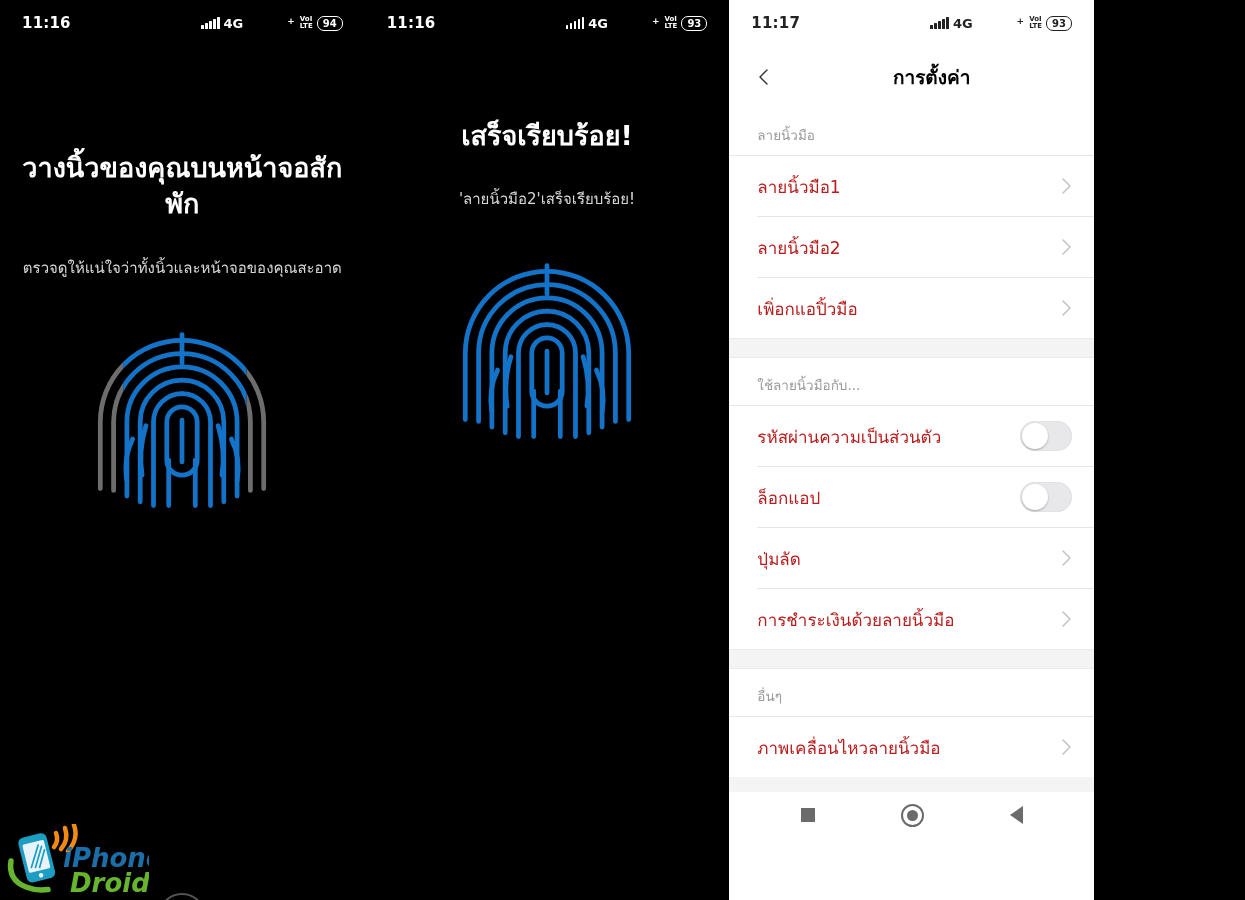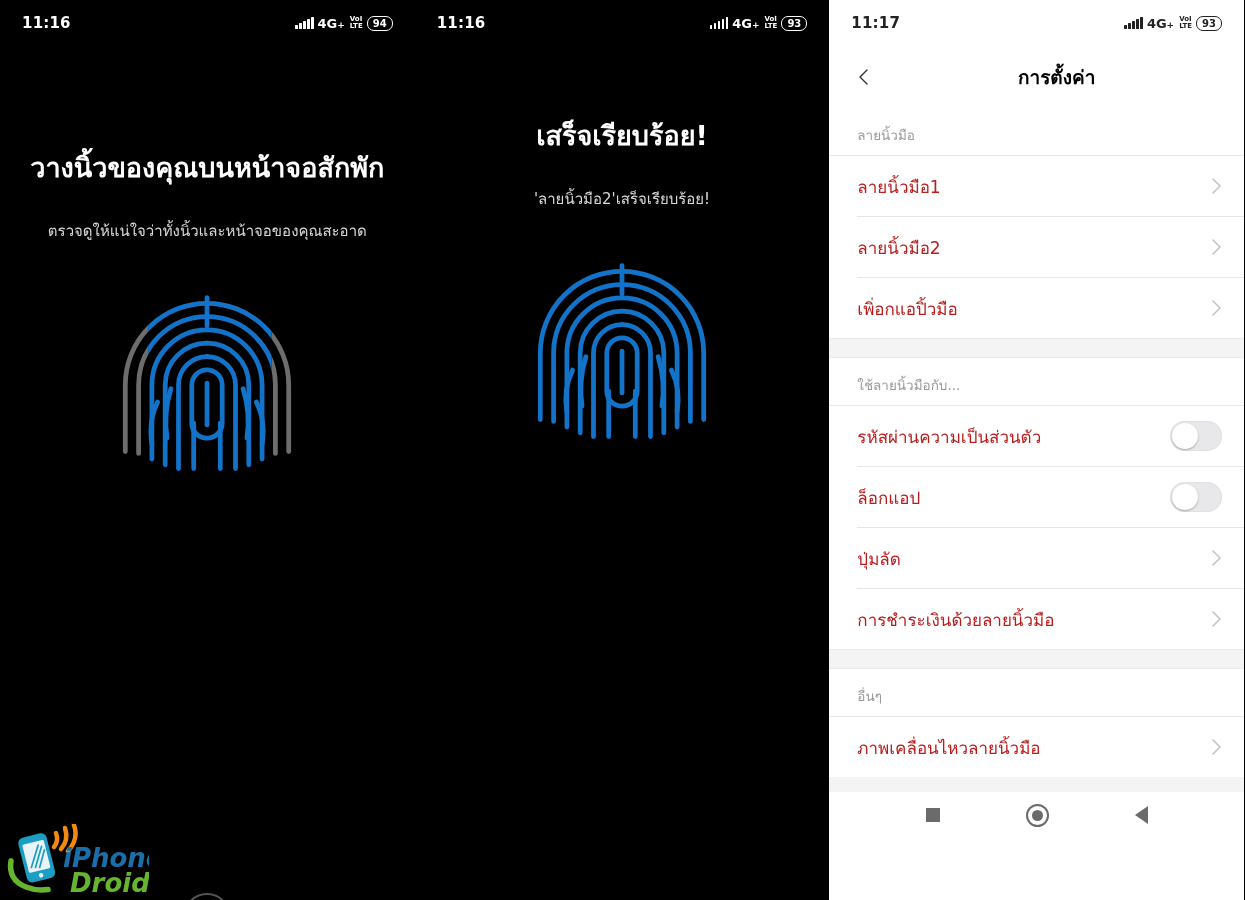--- a/index.html
+++ b/index.html
@@ -1,17 +1,17 @@
 <!DOCTYPE html>
 <html><head>
 <meta charset="utf-8">
 <style>
   html,body{margin:0;padding:0;background:#000;}
   body{width:1245px;height:900px;overflow:hidden;font-family:"DejaVu Sans","Liberation Sans",sans-serif;}
-  .screens{position:relative;width:1244px;height:900px;display:flex;border-radius:21px;}
+  .screens{position:relative;width:1094px;height:900px;display:flex;border-radius:21px;}
 
   
   .panel{position:relative;height:900px;overflow:hidden;}
   .panel.dark{background:#000;color:#fff;}
   .panel.light{background:#ffffff;color:#111;}
   .p1{width:415px;}
   .p2{width:415px;}
   .p3{width:415px;}
 
   
@@ -19,21 +19,21 @@
              padding:0 22px;box-sizing:border-box;}
   .sb-time{font-size:15px;font-weight:bold;letter-spacing:.2px;}
   .sb-right{margin-left:auto;display:flex;align-items:center;gap:4px;}
   .bars{display:flex;align-items:flex-end;gap:1.5px;height:12px;}
   .bars i{display:block;width:2.5px;background:currentColor;border-radius:.5px;}
   .bars i:nth-child(1){height:4px;}
   .bars i:nth-child(2){height:6px;}
   .bars i:nth-child(3){height:8px;}
   .bars i:nth-child(4){height:10px;}
   .bars i:nth-child(5){height:12px;}
-  .net{font-size:13px;font-weight:bold;display:flex;align-items:flex-end;line-height:1;}
+  .net{font-size:13px;font-weight:bold;display:flex;align-items:flex-start;line-height:1;gap:44px;}
   .net .plus{font-size:9px;line-height:1;}
   .volte{display:flex;flex-direction:column;align-items:flex-start;line-height:1;
          font-size:7px;font-weight:bold;margin-left:1px;}
   .battery{border:1.4px solid currentColor;border-radius:7px;padding:0 1px;
            font-size:10px;font-weight:bold;line-height:13px;min-width:22px;text-align:center;}
 
   
   .enroll{position:relative;height:854px;}
   .enroll .title{font-size:27px;font-weight:bold;text-align:center;line-height:1.35;
                  padding:0 16px;margin-top:104px;}

